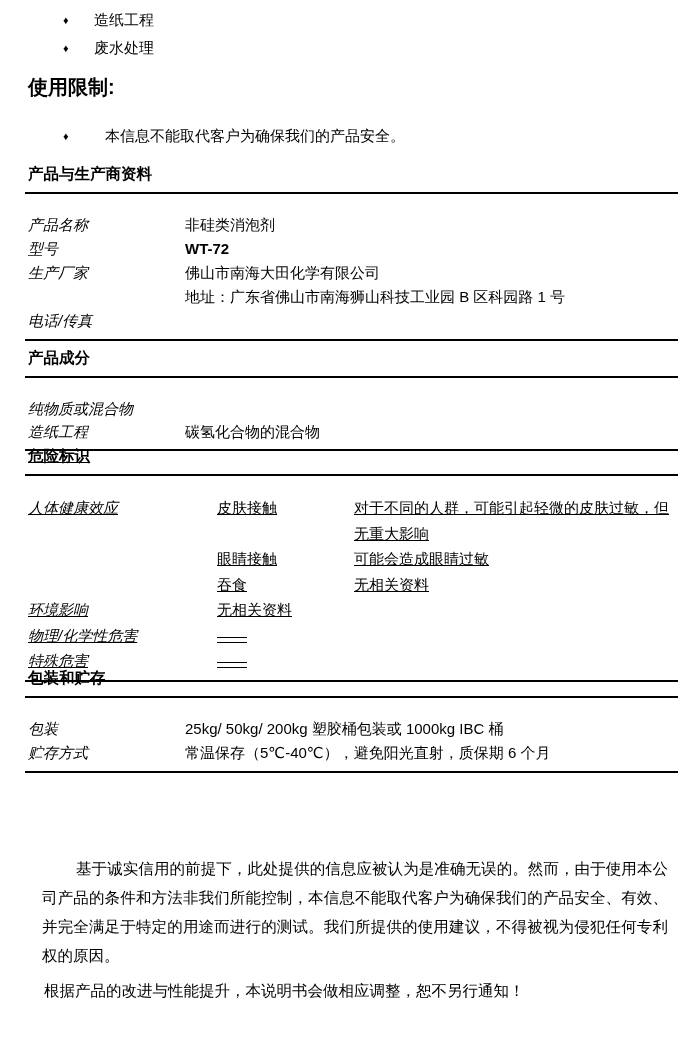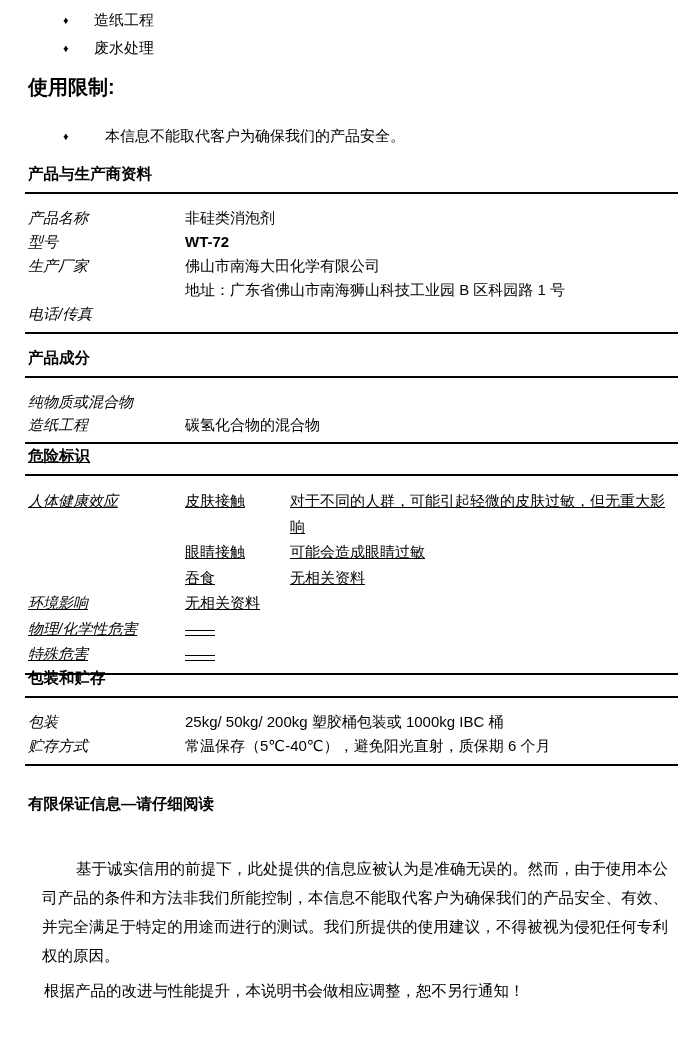--- a/index.html
+++ b/index.html
@@ -37,33 +37,33 @@
 
   
   .section { position: absolute; left: 25px; width: 653px; }
   .section-heading {
     font-size: 15.5px; font-weight: bold;
     padding-left: 3px; margin-bottom: 7px;
   }
   .tbl {
     border-top: 2.5px solid #000;
     border-bottom: 2.5px solid #000;
-    padding: 12px 0 6px 3px;
+    padding: 19px 0 6px 3px;
   }
   .row {
     display: grid;
     grid-template-columns: 157px 1fr;
     font-size: 15px;
     line-height: 24px;
   }
   .row-3col { grid-template-columns: 157px 105px 1fr; }
   .cell-label { font-style: italic; }            
   .cell-value { font-style: normal; }
   .num { font-weight: 600; }
-  .hazard-tbl .row { line-height: 25.5px; }
+  .hazard-tbl .row { line-height: 25.5px; gap: 32px; }
   .comp-tbl .row { line-height: 23px; }
 
   #section-product   { top: 164px; }
   #section-compo     { top: 348px; }
   #section-hazard    { top: 446px; text-decoration: underline; }
   #section-packaging { top: 668px; }
 
   
   .warranty-heading {
     position: absolute; top: 794px; left: 28px;
@@ -191,21 +191,20 @@
         <span class="cell-label">包装</span>
         <span class="cell-value">25kg/ 50kg/ 200kg 塑胶桶包装或 1000kg IBC 桶</span>
       </div>
       <div class="row">
         <span class="cell-label">贮存方式</span>
         <span class="cell-value">常温保存（5℃-40℃），避免阳光直射，质保期 6 个月</span>
       </div>
     </div>
   </div>
 
-  <div class="warranty-heading">有限保证信息—请仔细阅读</div>
   <div class="warranty-p1">基于诚实信用的前提下，此处提供的信息应被认为是准确无误的。然而，由于使用本公司产品的条件和方法非我们所能控制，本信息不能取代客户为确保我们的产品安全、有效、并完全满足于特定的用途而进行的测试。我们所提供的使用建议，不得被视为侵犯任何专利权的原因。</div>
   <div class="warranty-p2">根据产品的改进与性能提升，本说明书会做相应调整，恕不另行通知！</div>
 
   <div class="footer">
     <span>2016.5</span>
     <span>版本：2016-1</span>
   </div>
 
 </div>
 

